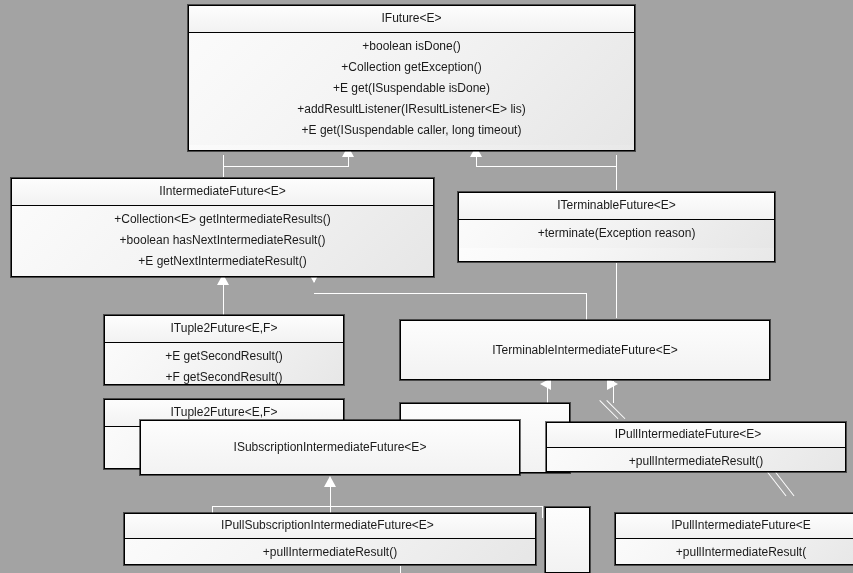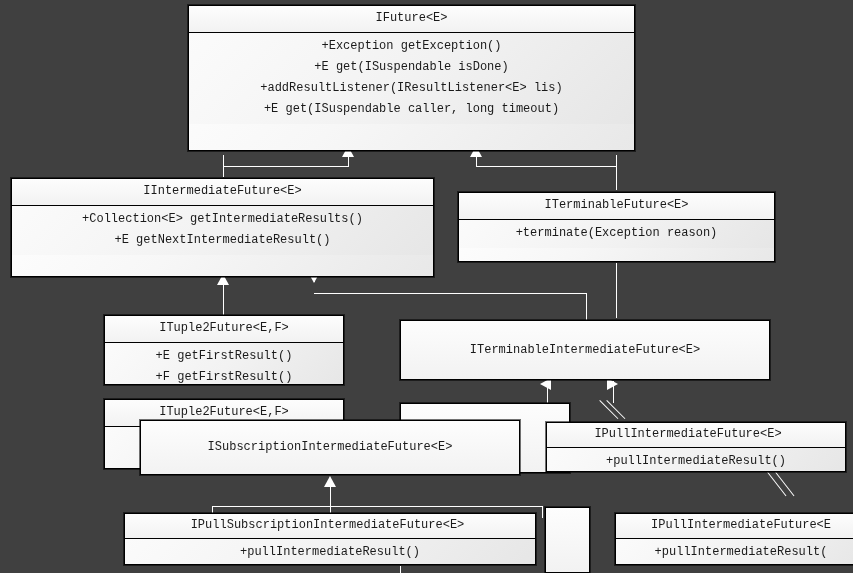--- a/index.html
+++ b/index.html
@@ -4,23 +4,23 @@
 <style>
   html, body {
     margin: 0;
     padding: 0;
     background: #000000;
   }
   #canvas {
     position: relative;
     width: 853px;
     height: 573px;
-    background: #404040;
+    background: #a3a3a3;
     overflow: hidden;
-    font-family: Liberation Mono, monospace;
+    font-family: Liberation Sans, sans-serif;
   }
 
   
   .uml-class {
     position: absolute;
     box-sizing: border-box;
     border: 1px solid #000000;
     background: linear-gradient(135deg, #ffffff 0%, #f7f7f7 45%, #e8e8e8 100%);
     box-shadow: 0 0 0 1px rgba(0,0,0,0.55);
     overflow: hidden;
@@ -132,47 +132,49 @@
   <div class="arrow-up" style="left:324px; top:476px;"></div>
   <div class="edge-h" style="left:212px; top:506px; width:330px;"></div>
   <div class="edge-v" style="left:212px; top:506px; height:12px;"></div>
   <div class="edge-v" style="left:542px; top:506px; height:12px;"></div>
 
   <div class="edge-v" style="left:400px; top:566px; height:7px;"></div>
 
   <div class="uml-class" style="left:188px; top:5px; width:447px; height:146px;">
     <div class="uml-name">IFuture&lt;E&gt;</div>
     <div class="uml-ops">
-      <div class="uml-op">+Exception getException()</div>
+      <div class="uml-op">+boolean isDone()</div>
+      <div class="uml-op">+Collection getException()</div>
       <div class="uml-op">+E get(ISuspendable isDone)</div>
       <div class="uml-op">+addResultListener(IResultListener&lt;E&gt; lis)</div>
       <div class="uml-op">+E get(ISuspendable caller, long timeout)</div>
     </div>
   </div>
 
   <div class="uml-class" style="left:11px; top:178px; width:423px; height:99px;">
     <div class="uml-name">IIntermediateFuture&lt;E&gt;</div>
     <div class="uml-ops">
       <div class="uml-op">+Collection&lt;E&gt; getIntermediateResults()</div>
+      <div class="uml-op">+boolean hasNextIntermediateResult()</div>
       <div class="uml-op">+E getNextIntermediateResult()</div>
     </div>
   </div>
 
   <div class="uml-class" style="left:458px; top:192px; width:317px; height:70px;">
     <div class="uml-name">ITerminableFuture&lt;E&gt;</div>
     <div class="uml-ops">
       <div class="uml-op">+terminate(Exception reason)</div>
     </div>
   </div>
 
   <div class="uml-class" style="left:104px; top:315px; width:240px; height:70px;">
     <div class="uml-name">ITuple2Future&lt;E,F&gt;</div>
     <div class="uml-ops">
-      <div class="uml-op">+E getFirstResult()</div>
-      <div class="uml-op">+F getFirstResult()</div>
+      <div class="uml-op">+E getSecondResult()</div>
+      <div class="uml-op">+F getSecondResult()</div>
     </div>
   </div>
 
   <div class="uml-class plain" style="left:400px; top:320px; width:370px; height:60px;">
     <div class="uml-name">ITerminableIntermediateFuture&lt;E&gt;</div>
   </div>
 
   <div class="uml-class" style="left:104px; top:399px; width:240px; height:70px;">
     <div class="uml-name">ITuple2Future&lt;E,F&gt;</div>
     <div class="uml-ops">

